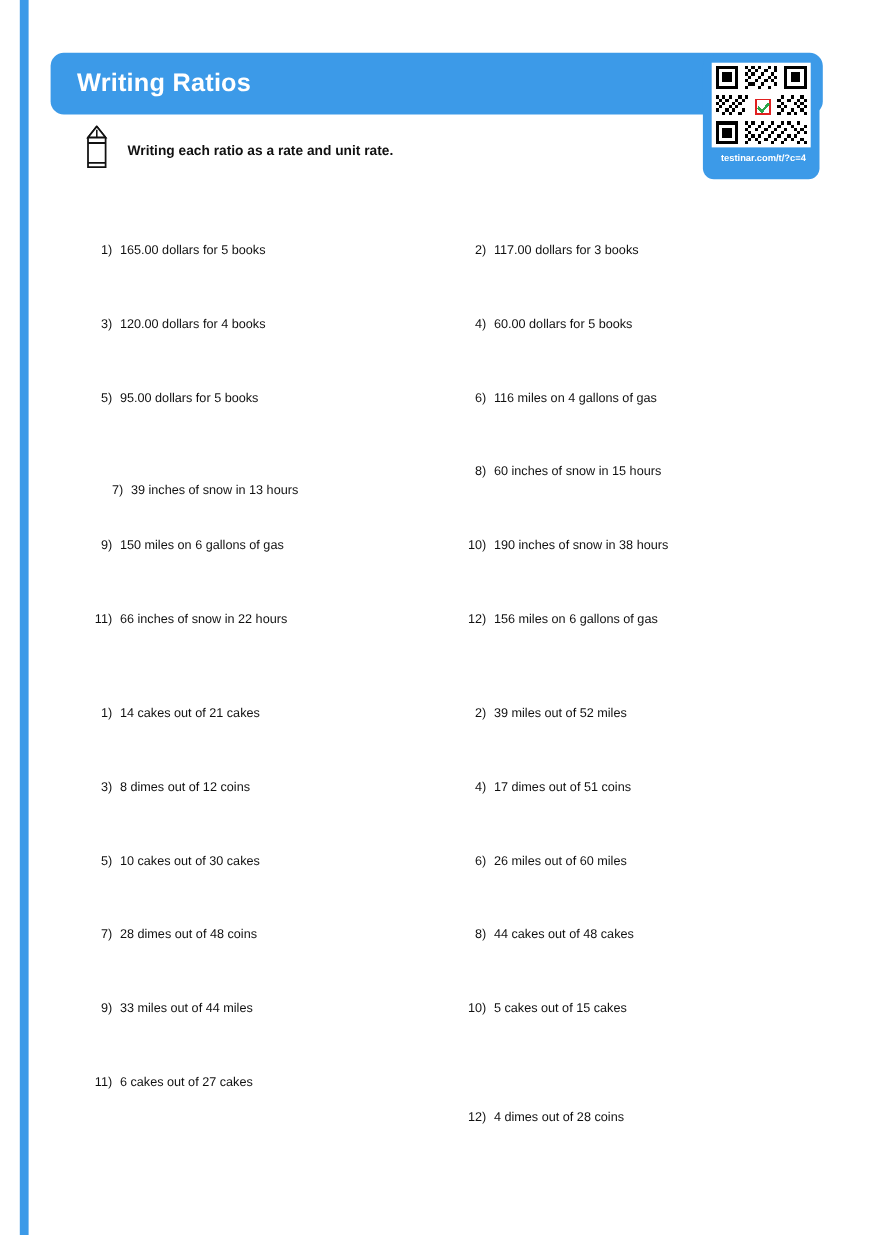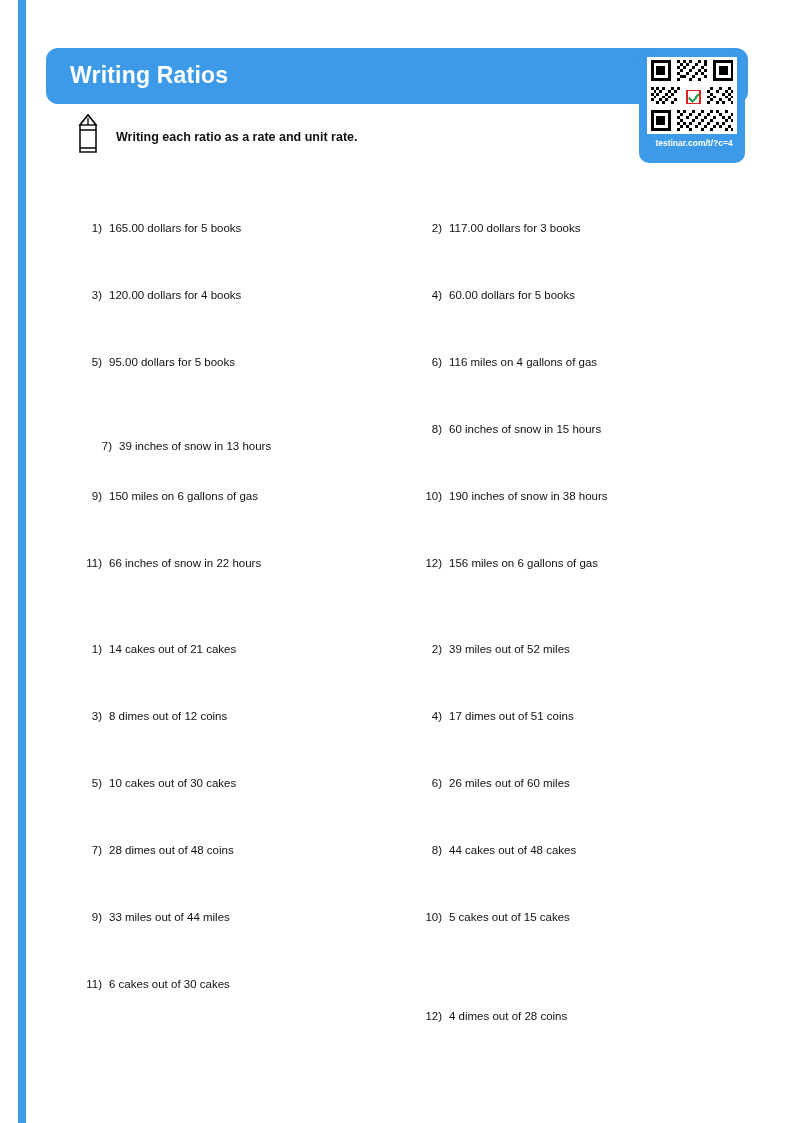--- a/index.html
+++ b/index.html
@@ -336,18 +336,18 @@
 
       <div class="problem" style="left:30px;  top:192px;"><span class="pnum">5)</span><span class="ptext">10 cakes out of 30 cakes</span></div>
       <div class="problem" style="left:370px; top:192px;"><span class="pnum">6)</span><span class="ptext">26 miles out of 60 miles</span></div>
 
       <div class="problem" style="left:30px;  top:259px;"><span class="pnum">7)</span><span class="ptext">28 dimes out of 48 coins</span></div>
       <div class="problem" style="left:370px; top:259px;"><span class="pnum">8)</span><span class="ptext">44 cakes out of 48 cakes</span></div>
 
       <div class="problem" style="left:30px;  top:326px;"><span class="pnum">9)</span><span class="ptext">33 miles out of 44 miles</span></div>
       <div class="problem" style="left:370px; top:326px;"><span class="pnum">10)</span><span class="ptext">5 cakes out of 15 cakes</span></div>
 
-      <div class="problem" style="left:30px;  top:393px;"><span class="pnum">11)</span><span class="ptext">6 cakes out of 30 cakes</span></div>
+      <div class="problem" style="left:30px;  top:393px;"><span class="pnum">11)</span><span class="ptext">6 cakes out of 27 cakes</span></div>
       <div class="problem" style="left:370px; top:393px;margin-top:32px;"><span class="pnum">12)</span><span class="ptext">4 dimes out of 28 coins</span></div>
     </div>
   </div>
 
 </div>
 
 </body></html>

